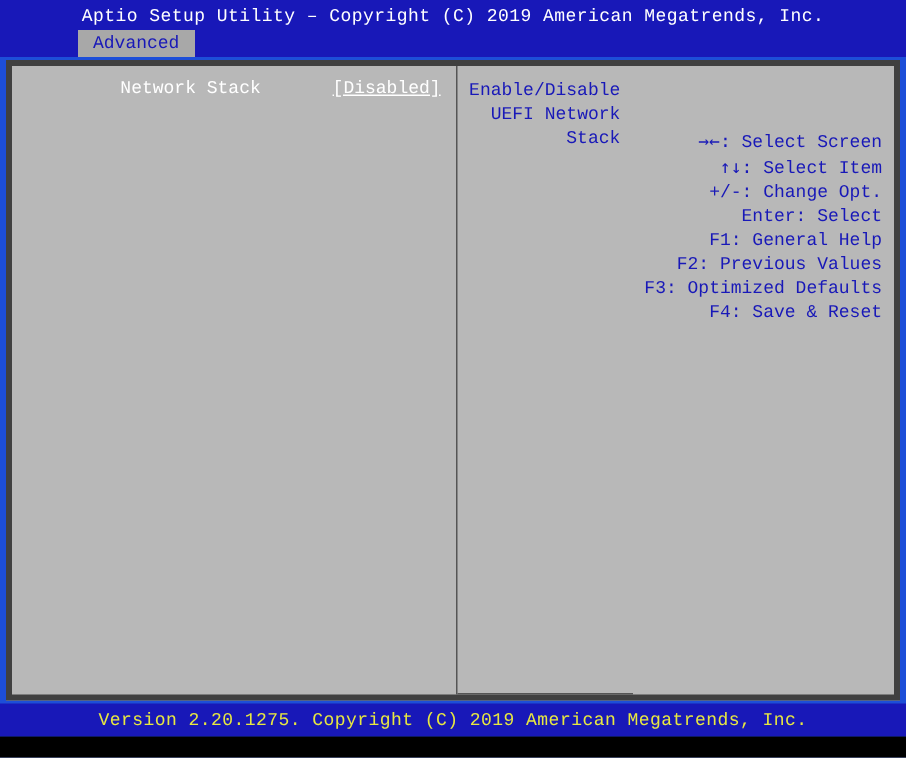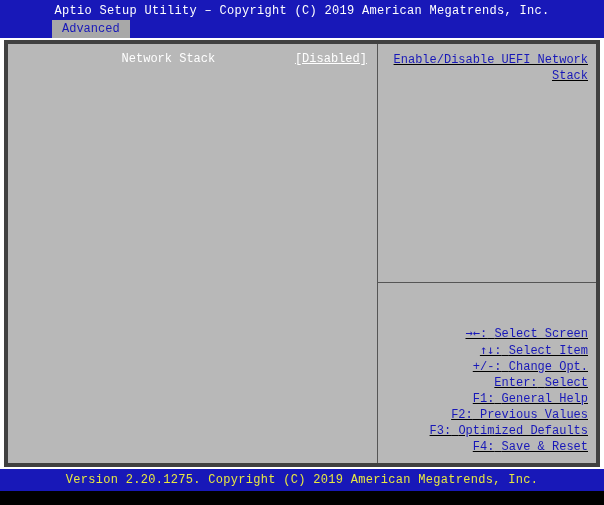--- a/index.html
+++ b/index.html
@@ -9,21 +9,21 @@
     font-family: "Courier New", monospace;
     font-size: 12px;
     background: #000;
     overflow: hidden;
   }
   .screen {
     width: 100%;
     height: 100%;
     display: flex;
     flex-direction: column;
-    background: #ffffff;
+    background: #1d4ed8;
   }
   .header-bar {
     background: #1818b8;
     color: #fff;
     text-align: center;
     padding: 4px 0 2px 0;
     font-size: 12px;
     letter-spacing: 0.3px;
   }
   .tab-row {
@@ -48,22 +48,21 @@
   }
   .left-panel {
     flex: 1.6;
     border-right: 1px solid #555;
     padding: 8px 10px;
     position: relative;
   }
   .right-panel {
     flex: 1;
     display: flex;
-    flex-direction: column;
-    text-decoration: underline;
+    flex-direction: row;
   }
   .right-top {
     flex: 1;
     border-bottom: 1px solid #555;
     padding: 8px 8px;
     color: #1818b8;
     font-size: 12px;
     line-height: 16px;
   }
   .right-bottom {

